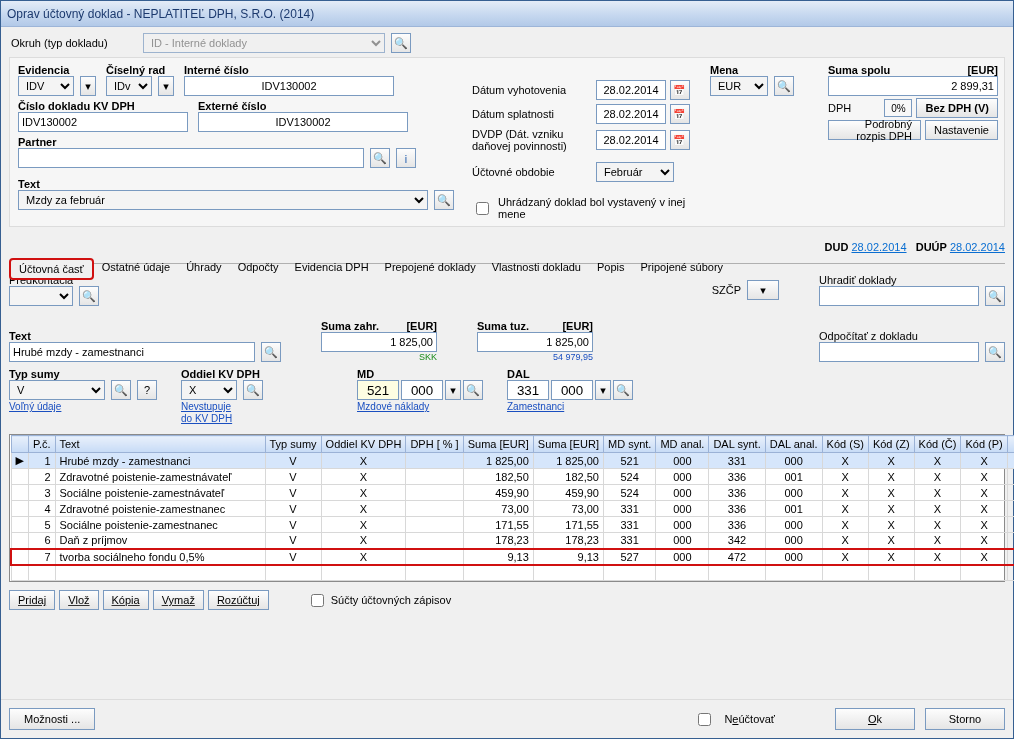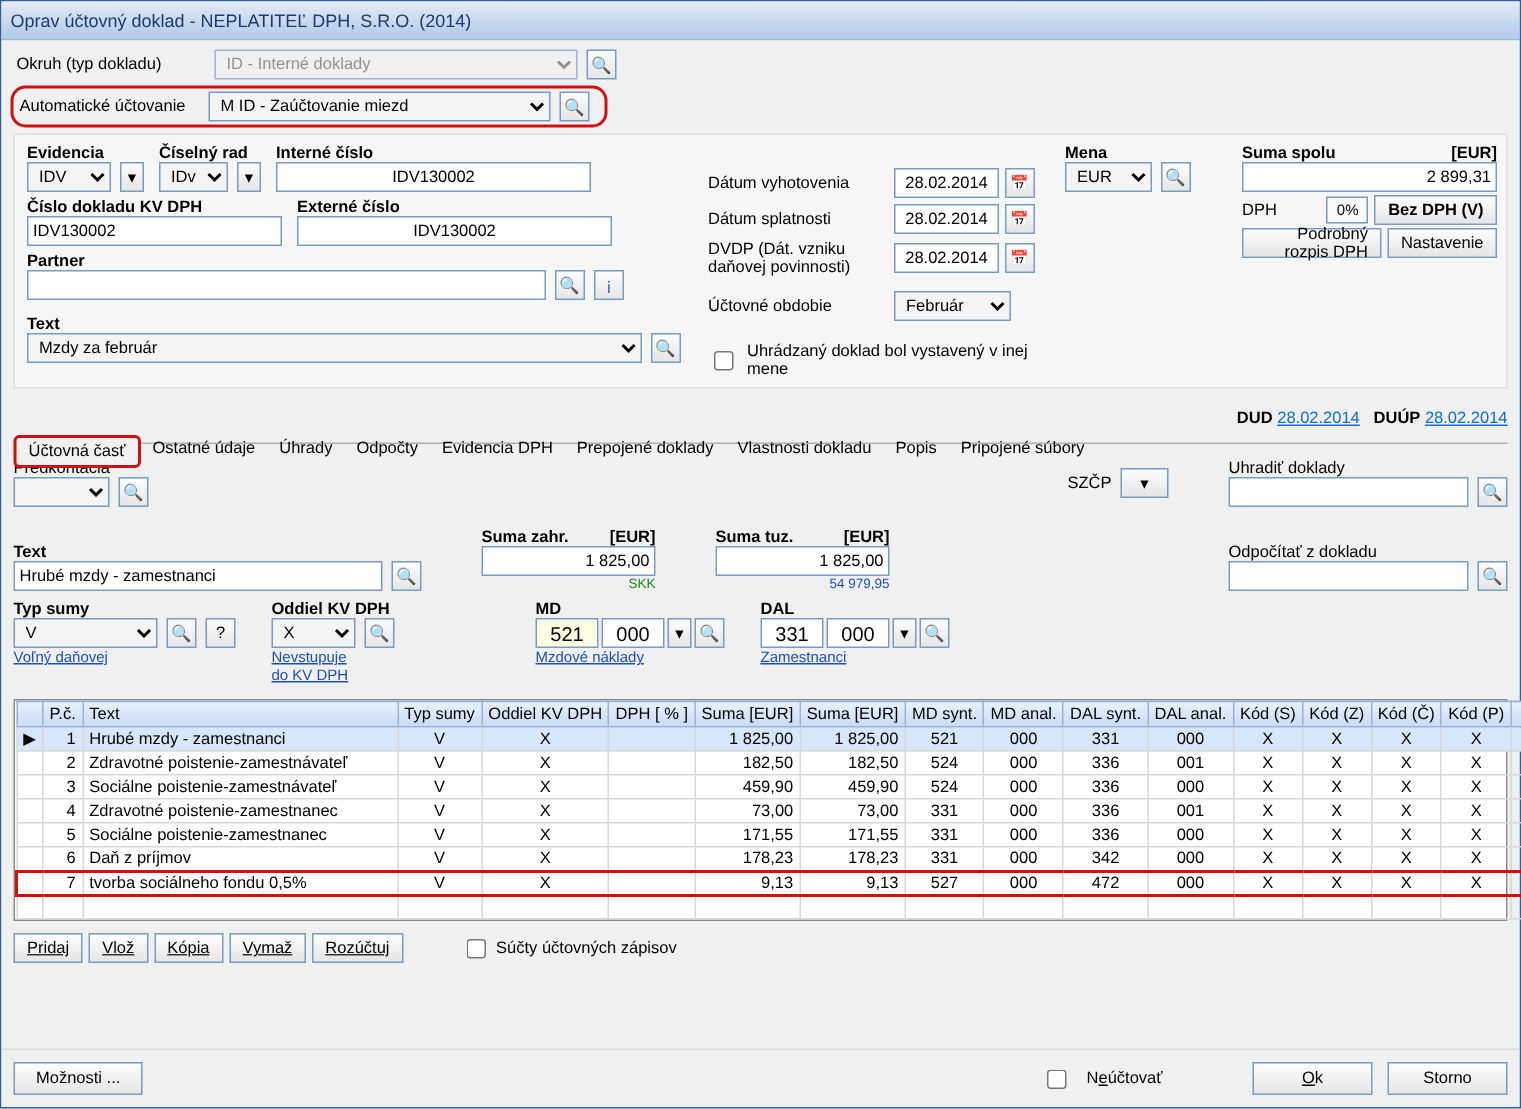--- a/index.html
+++ b/index.html
@@ -74,27 +74,20 @@
   <div class="content">
 
     <div class="row" style="margin-left:2px;">
       <span class="lbl" style="width:126px;">Okruh (typ dokladu)</span>
       <select class="readonly-sel" style="width:242px;" disabled="">
         <option>ID - Interné doklady</option>
       </select>
       <span class="btn-icon mag"></span>
     </div>
 
-    <div class="row hi-red-box" style="width:398px; margin-left:-2px;">
-      <span class="lbl" style="width:120px;">Automatické účtovanie</span>
-      <select style="width:228px;">
-        <option>M ID - Zaúčtovanie miezd</option>
-      </select>
-      <span class="btn-icon mag"></span>
-    </div>
 
     <div class="panel-top" style="display:flex; gap:18px;">
 
       <div style="flex:0 0 410px;">
         <div class="row" style="gap:10px;">
           <div style="display:flex; flex-direction:column;">
             <span class="lbl lbl-b">Evidencia</span>
             <div class="row">
               <select style="width:56px;"><option>IDV</option></select>
               <span class="arrow-btn">▾</span>
@@ -272,21 +265,21 @@
     </div>
 
     <div class="row" style="gap:24px; margin-top:2px; align-items:flex-start;">
       <div>
         <div class="lbl lbl-b">Typ sumy</div>
         <div class="row">
           <select style="width:96px;"><option>V</option></select>
           <span class="btn-icon mag"></span>
           <span class="btn-icon">?</span>
         </div>
-        <span class="small-link">Voľný daňovej</span>
+        <span class="small-link">Voľný údaje</span>
       </div>
       <div>
         <div class="lbl lbl-b">Oddiel KV DPH</div>
         <div class="row">
           <select style="width:56px;"><option>X</option></select>
           <span class="btn-icon mag"></span>
         </div>
         <div><span class="small-link">Nevstupuje</span></div>
         <div><span class="small-link">do KV DPH</span></div>
       </div>

